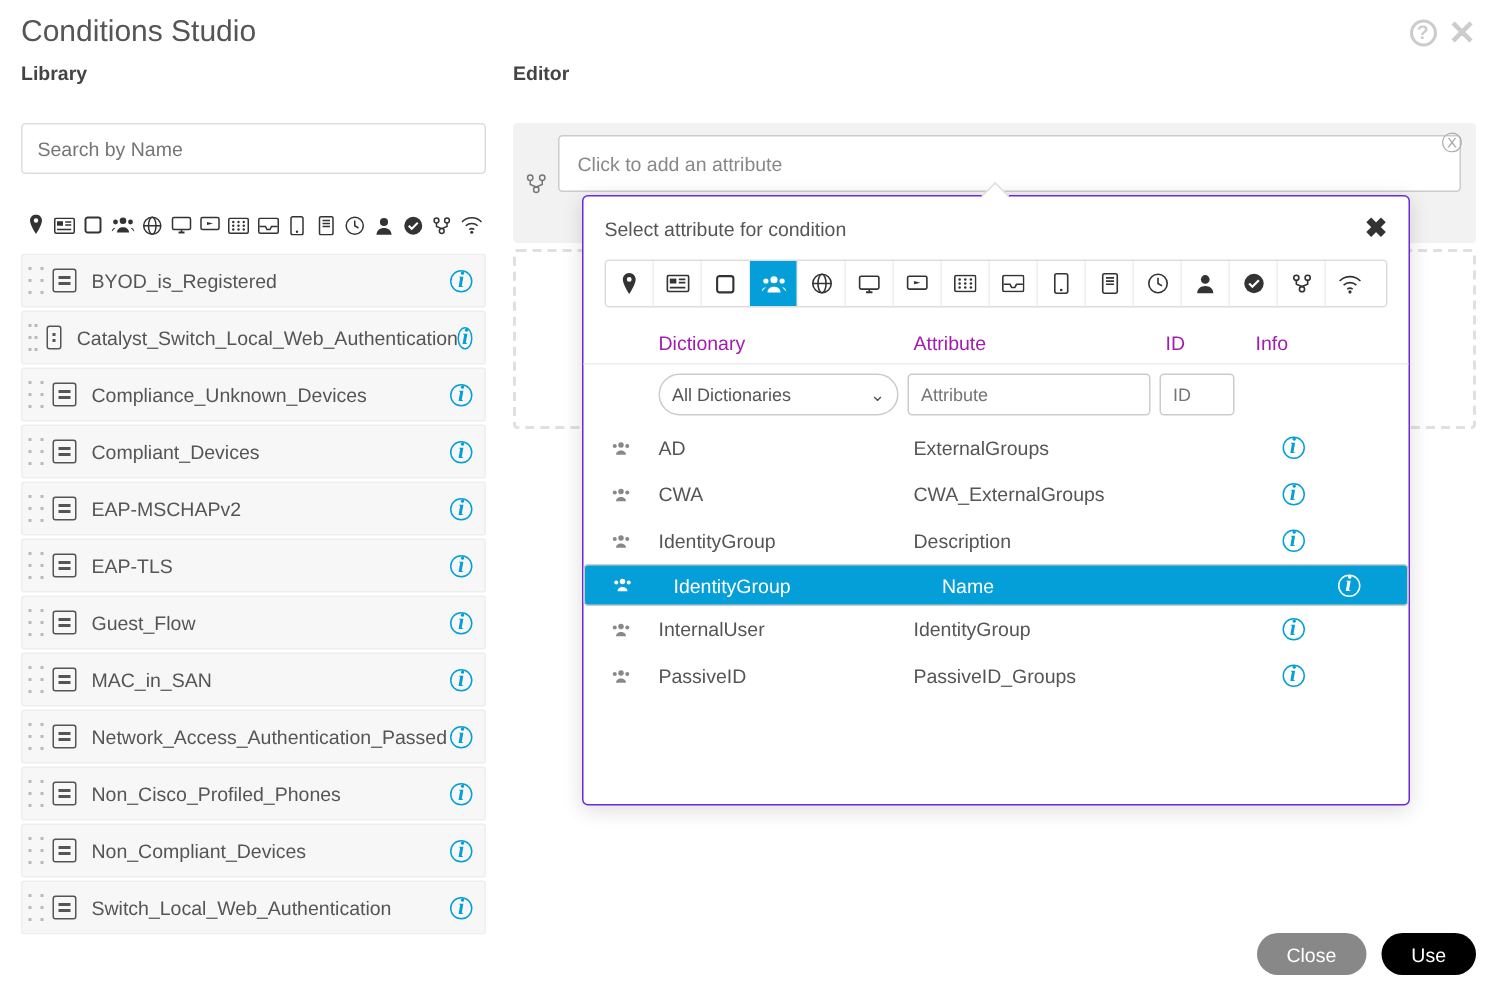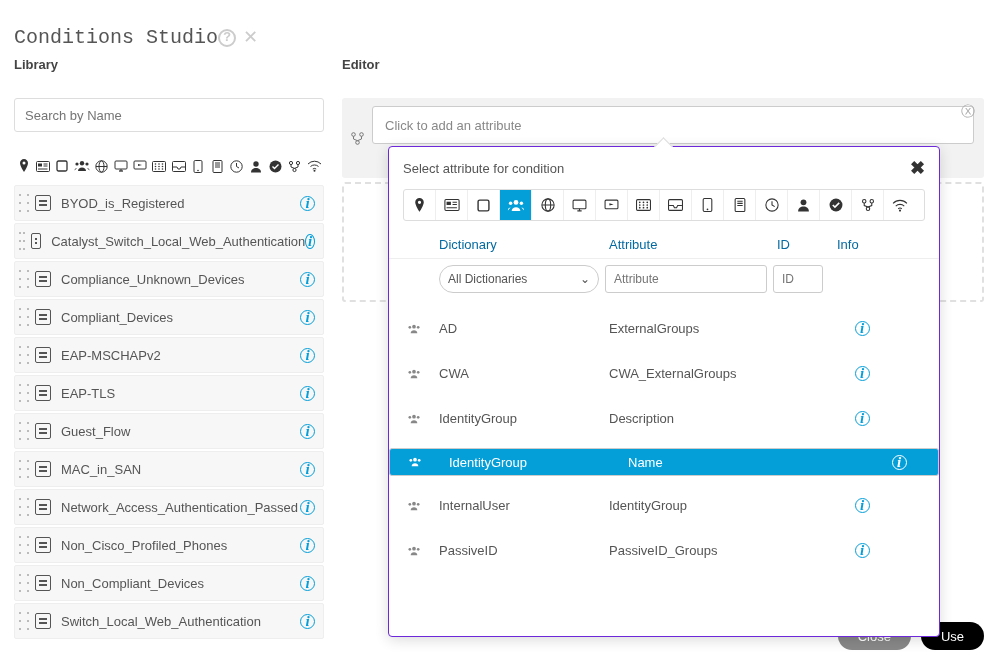--- a/index.html
+++ b/index.html
@@ -1,17 +1,17 @@
 <!DOCTYPE html>
 <html><head>
 <meta charset="utf-8">
 <style>
 * { box-sizing: border-box; margin: 0; padding: 0; }
 body { font-family: Arial, Helvetica, sans-serif; font-size: 13px; color: #555; background: #fff; width: 998px; height: 654px; overflow: hidden; position: relative; }
-.header { display: flex; align-items: center; padding: 26px 14px 8px; font-family: Liberation Mono, monospace; }
+.header { display: flex; align-items: center; justify-content: space-between; padding: 10px 14px 8px; }
 .title { font-size: 20px; color: #555; font-weight: normal; }
 .header-right { display: flex; gap: 8px; color: #ccc; font-size: 20px; }
 .header-right span { cursor: pointer; }
 .help-icon { border: 2px solid #ccc; border-radius: 50%; width: 18px; height: 18px; display: inline-flex; align-items: center; justify-content: center; font-size: 13px; font-weight: bold; }
 .close-x { font-weight: bold; font-size: 22px; line-height: 18px; }
 .cols { display: flex; padding: 0 14px; gap: 18px; }
 .col-left { width: 310px; }
 .col-right { flex: 1; }
 .section-label { font-size: 13px; font-weight: bold; color: #444; margin-bottom: 26px; }
 .search { width: 100%; height: 34px; border: 1px solid #ddd; border-radius: 3px; padding: 0 10px; font-size: 13px; color: #999; margin-bottom: 25px; }
@@ -35,33 +35,33 @@
 .attr-close { position: absolute; right: -2px; top: -4px; color: #aaa; font-size: 14px; cursor: pointer; }
 .dropzone { border: 2px dashed #e0e0e0; border-radius: 3px; height: 120px; }
 .popover { position: absolute; left: 46px; top: 48px; width: 552px; background: #fff; border: 1px solid #6d28d9; border-radius: 4px; box-shadow: 0 3px 14px rgba(0,0,0,0.14); z-index: 5; }
 .popover::before { content: ''; position: absolute; top: -7px; left: 268px; width: 12px; height: 12px; background: #fff; border-left: 1px solid #ddd; border-top: 1px solid #ddd; transform: rotate(45deg); }
 .pop-head { display: flex; align-items: center; justify-content: space-between; padding: 10px 14px; color: #555; }
 .pop-close { font-size: 18px; font-weight: bold; cursor: pointer; color: #333; }
 .pop-icons { display: flex; border: 1px solid #ddd; border-radius: 3px; margin: 0 14px 8px; overflow: hidden; }
 .pop-icons .pi { width: 32px; height: 30px; display: flex; align-items: center; justify-content: center; border-right: 1px solid #eee; cursor: pointer; color: #333; font-size: 14px; }
 .pop-icons .pi.active { background: #049fd9; color: #fff; }
 .pop-icons .pi:last-child { border-right: none; }
-.tbl-head { display: flex; padding: 8px 22px 6px 50px; color: #0369a1; border-bottom: 1px solid #eee; font-size: 13px; }
+.tbl-head { display: flex; padding: 8px 22px 6px 50px; color: #a21caf; border-bottom: 1px solid #eee; font-size: 13px; }
 .col-dict { width: 170px; }
 .col-attr { width: 168px; }
 .col-id { width: 60px; }
 .col-info { width: 50px; }
 .tbl-filter { display: flex; padding: 6px 14px 6px 50px; gap: 6px; align-items: center; }
 .sel { height: 28px; border: 1px solid #ccc; border-radius: 3px; padding: 0 8px; font-size: 12px; color: #555; display: flex; align-items: center; justify-content: space-between; }
 .sel-dict { width: 160px; border-radius: 14px; }
 .inp { height: 28px; border: 1px solid #ccc; border-radius: 3px; padding: 0 8px; font-size: 12px; color: #999; }
 .inp-attr { width: 162px; }
 .inp-id { width: 50px; }
 .tbl-body { }
-.tr { display: flex; align-items: center; padding: 8px 14px 8px 18px; color: #555; font-size: 13px; margin-top: 14px; }
+.tr { display: flex; align-items: center; padding: 8px 14px 8px 18px; color: #555; font-size: 13px; }
 .tr .ri { width: 32px; color: #888; font-size: 12px; }
 .tr.sel { background: #049fd9; color: #fff; }
 .tr.sel .info-i { color: #fff; border-color: #fff; }
 .tr .col-info { display: flex; justify-content: center; }
 .footer { position: absolute; right: 14px; bottom: 4px; display: flex; gap: 10px; }
 .btn { height: 28px; border: none; border-radius: 14px; padding: 0 20px; font-size: 13px; color: #fff; cursor: pointer; }
 .btn-close { background: #888; }
 .btn-use { background: #000000; }
 svg { display: block; }
 </style>

